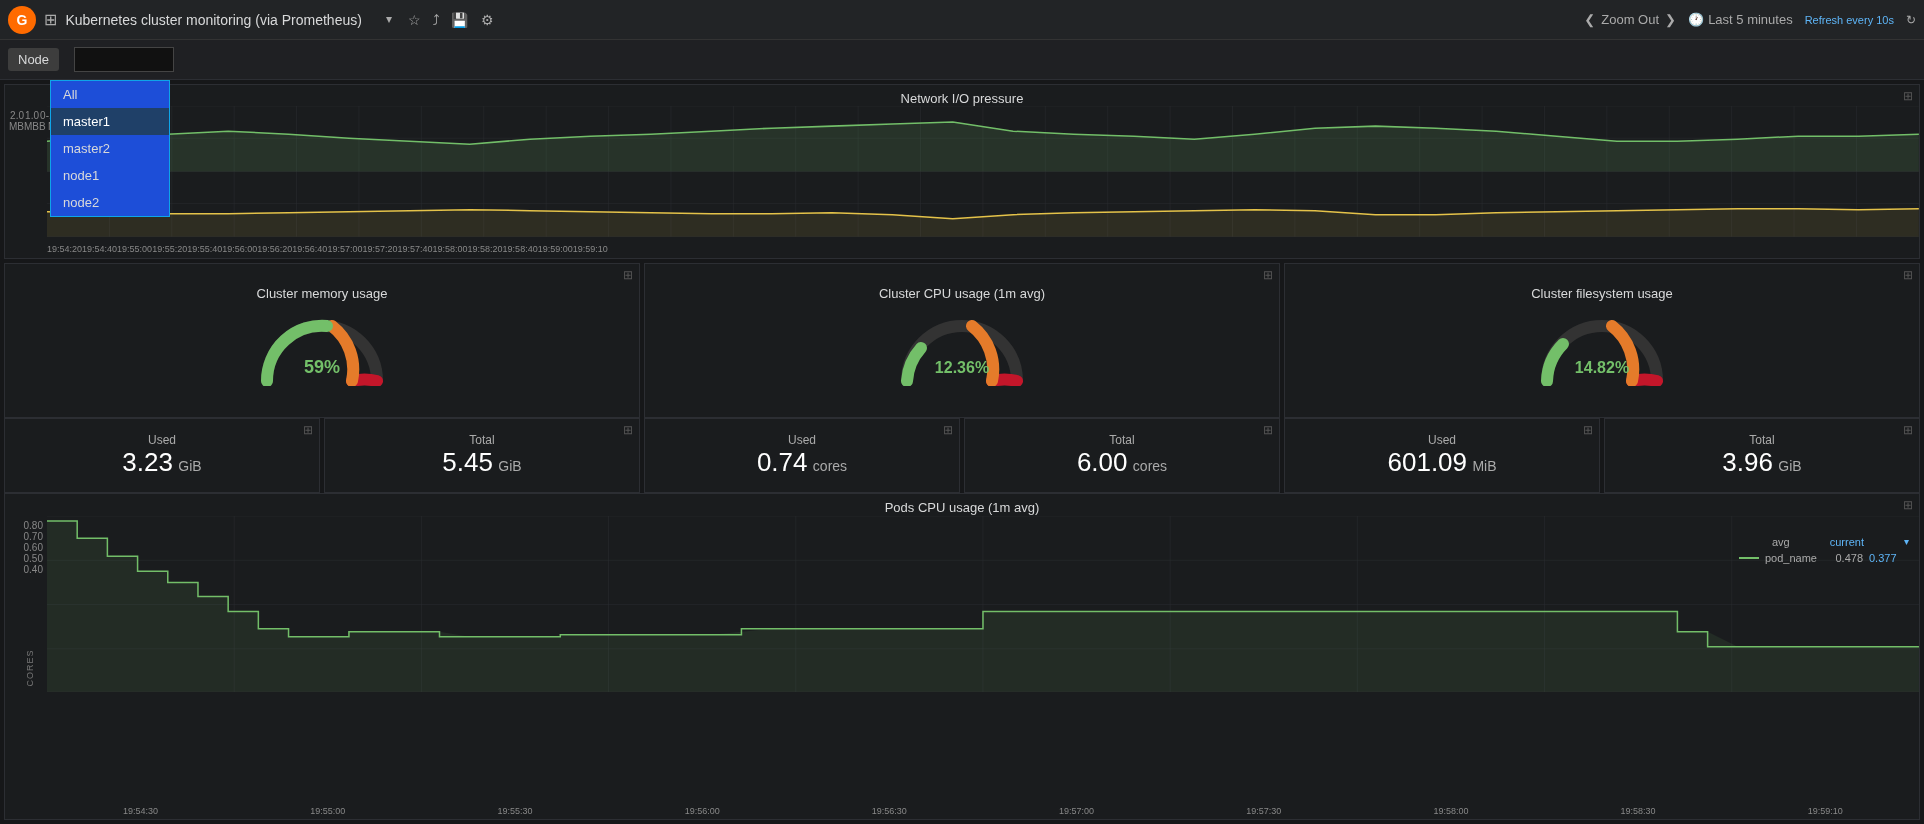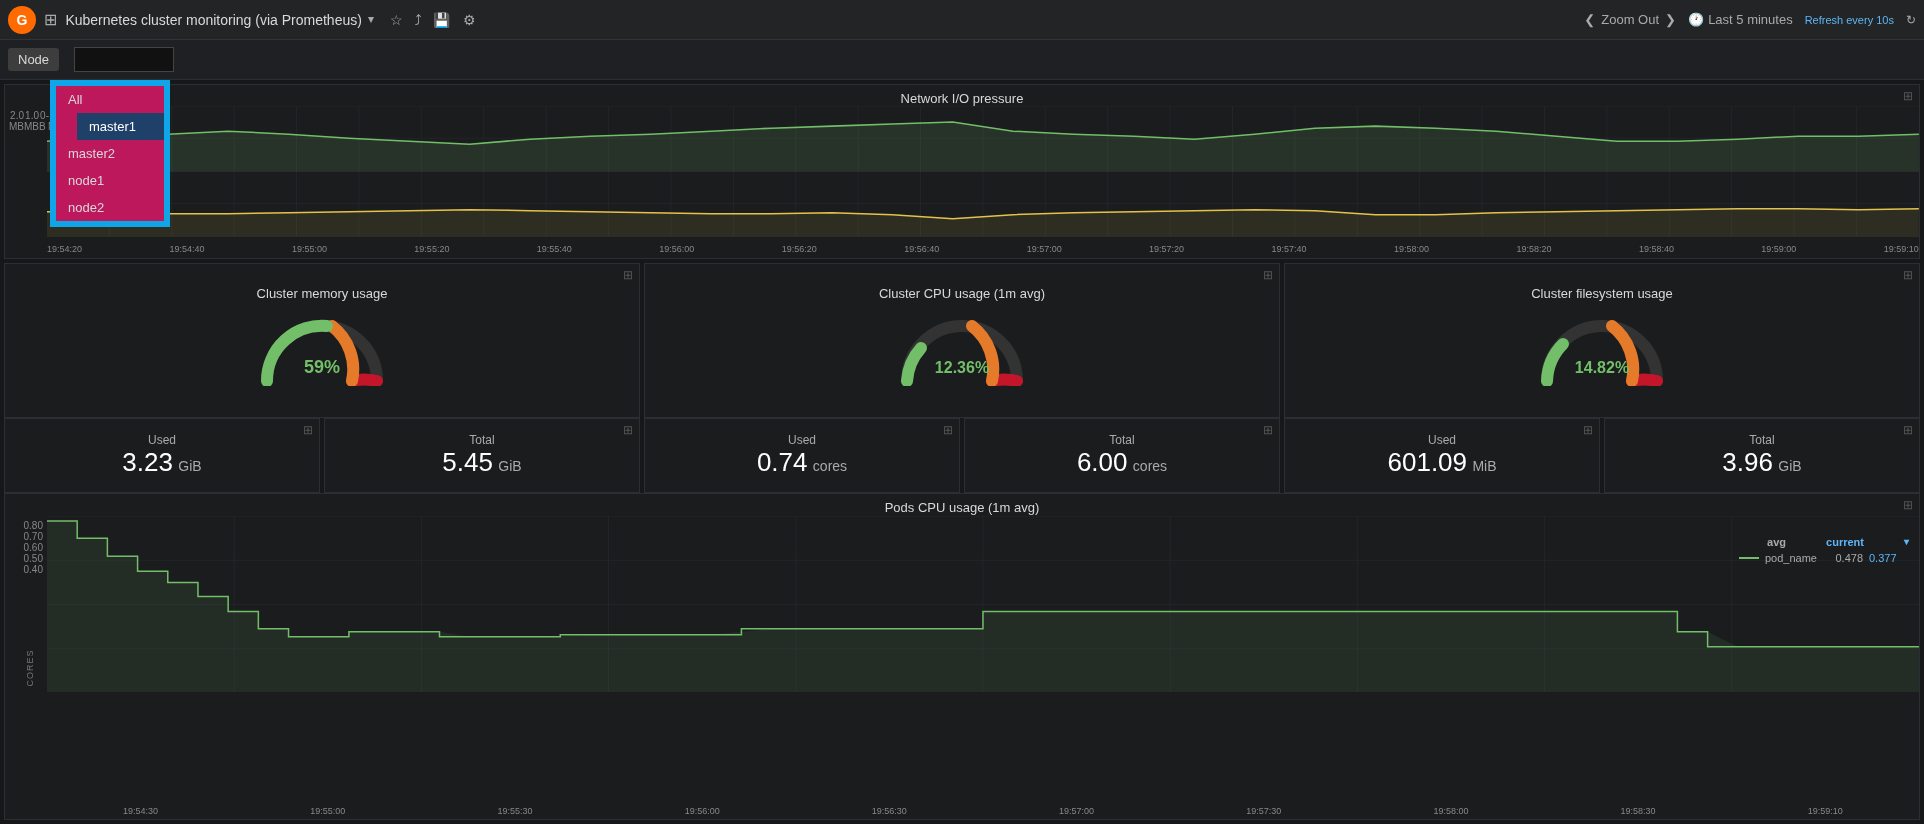--- a/index.html
+++ b/index.html
@@ -34,21 +34,21 @@
       font-weight: bold;
       color: white;
       font-size: 14px;
       cursor: pointer;
     }
     .topbar-title {
       color: #d8d9da;
       font-size: 14px;
       display: flex;
       align-items: flex-start;
-      gap: 6px;
+      gap: 24px;
     }
     .topbar-actions {
       display: flex;
       align-items: center;
       gap: 12px;
       margin-left: 8px;
       color: #aaa;
     }
     .topbar-actions span { cursor: pointer; font-size: 14px; }
     .topbar-right {
@@ -104,35 +104,34 @@
       color: #fff;
       padding: 4px 8px;
       font-size: 13px;
       width: 100px;
       outline: none;
     }
     .dropdown-menu {
       position: absolute;
       top: 40px;
       left: 50px;
-      background: #be185d;
-      border: 6px solid #0ea5e9;
+      background: #1d4ed8;
+      border: 1px solid #0ea5e9;
       z-index: 100;
       min-width: 120px;
     }
     .dropdown-item {
       padding: 6px 12px;
       cursor: pointer;
       color: #d8d9da;
       font-size: 13px;
     }
     .dropdown-item:hover, .dropdown-item.selected {
       background: #2c3a4a;
       color: #fff;
-      margin-left: 21px;
     }
     .dropdown-item.selected { background: #1f4068; }
 
     
     .main-content {
       display: flex;
       flex-direction: column;
       height: calc(824px - 80px);
       overflow: hidden;
     }
@@ -252,21 +251,21 @@
       text-align: right;
     }
 
     .x-labels {
       position: absolute;
       bottom: 0;
       left: 42px;
       right: 0;
       height: 16px;
       display: flex;
-      justify-content: space-between;
+      justify-content: flex-start;
       color: #888;
       font-size: 9px;
       align-items: center;
     }
 
     .network-svg {
       position: absolute;
       left: 42px;
       top: 0;
       right: 0;
@@ -315,21 +314,20 @@
       flex-direction: column;
       gap: 2px;
       font-size: 11px;
     }
     .legend-header {
       display: flex;
       gap: 40px;
       color: #aaa;
       justify-content: flex-end;
       margin-bottom: 2px;
-      font-weight: bold;
     }
     .legend-item {
       display: flex;
       align-items: center;
       gap: 6px;
       justify-content: flex-end;
     }
     .legend-line {
       width: 20px;
       height: 2px;

